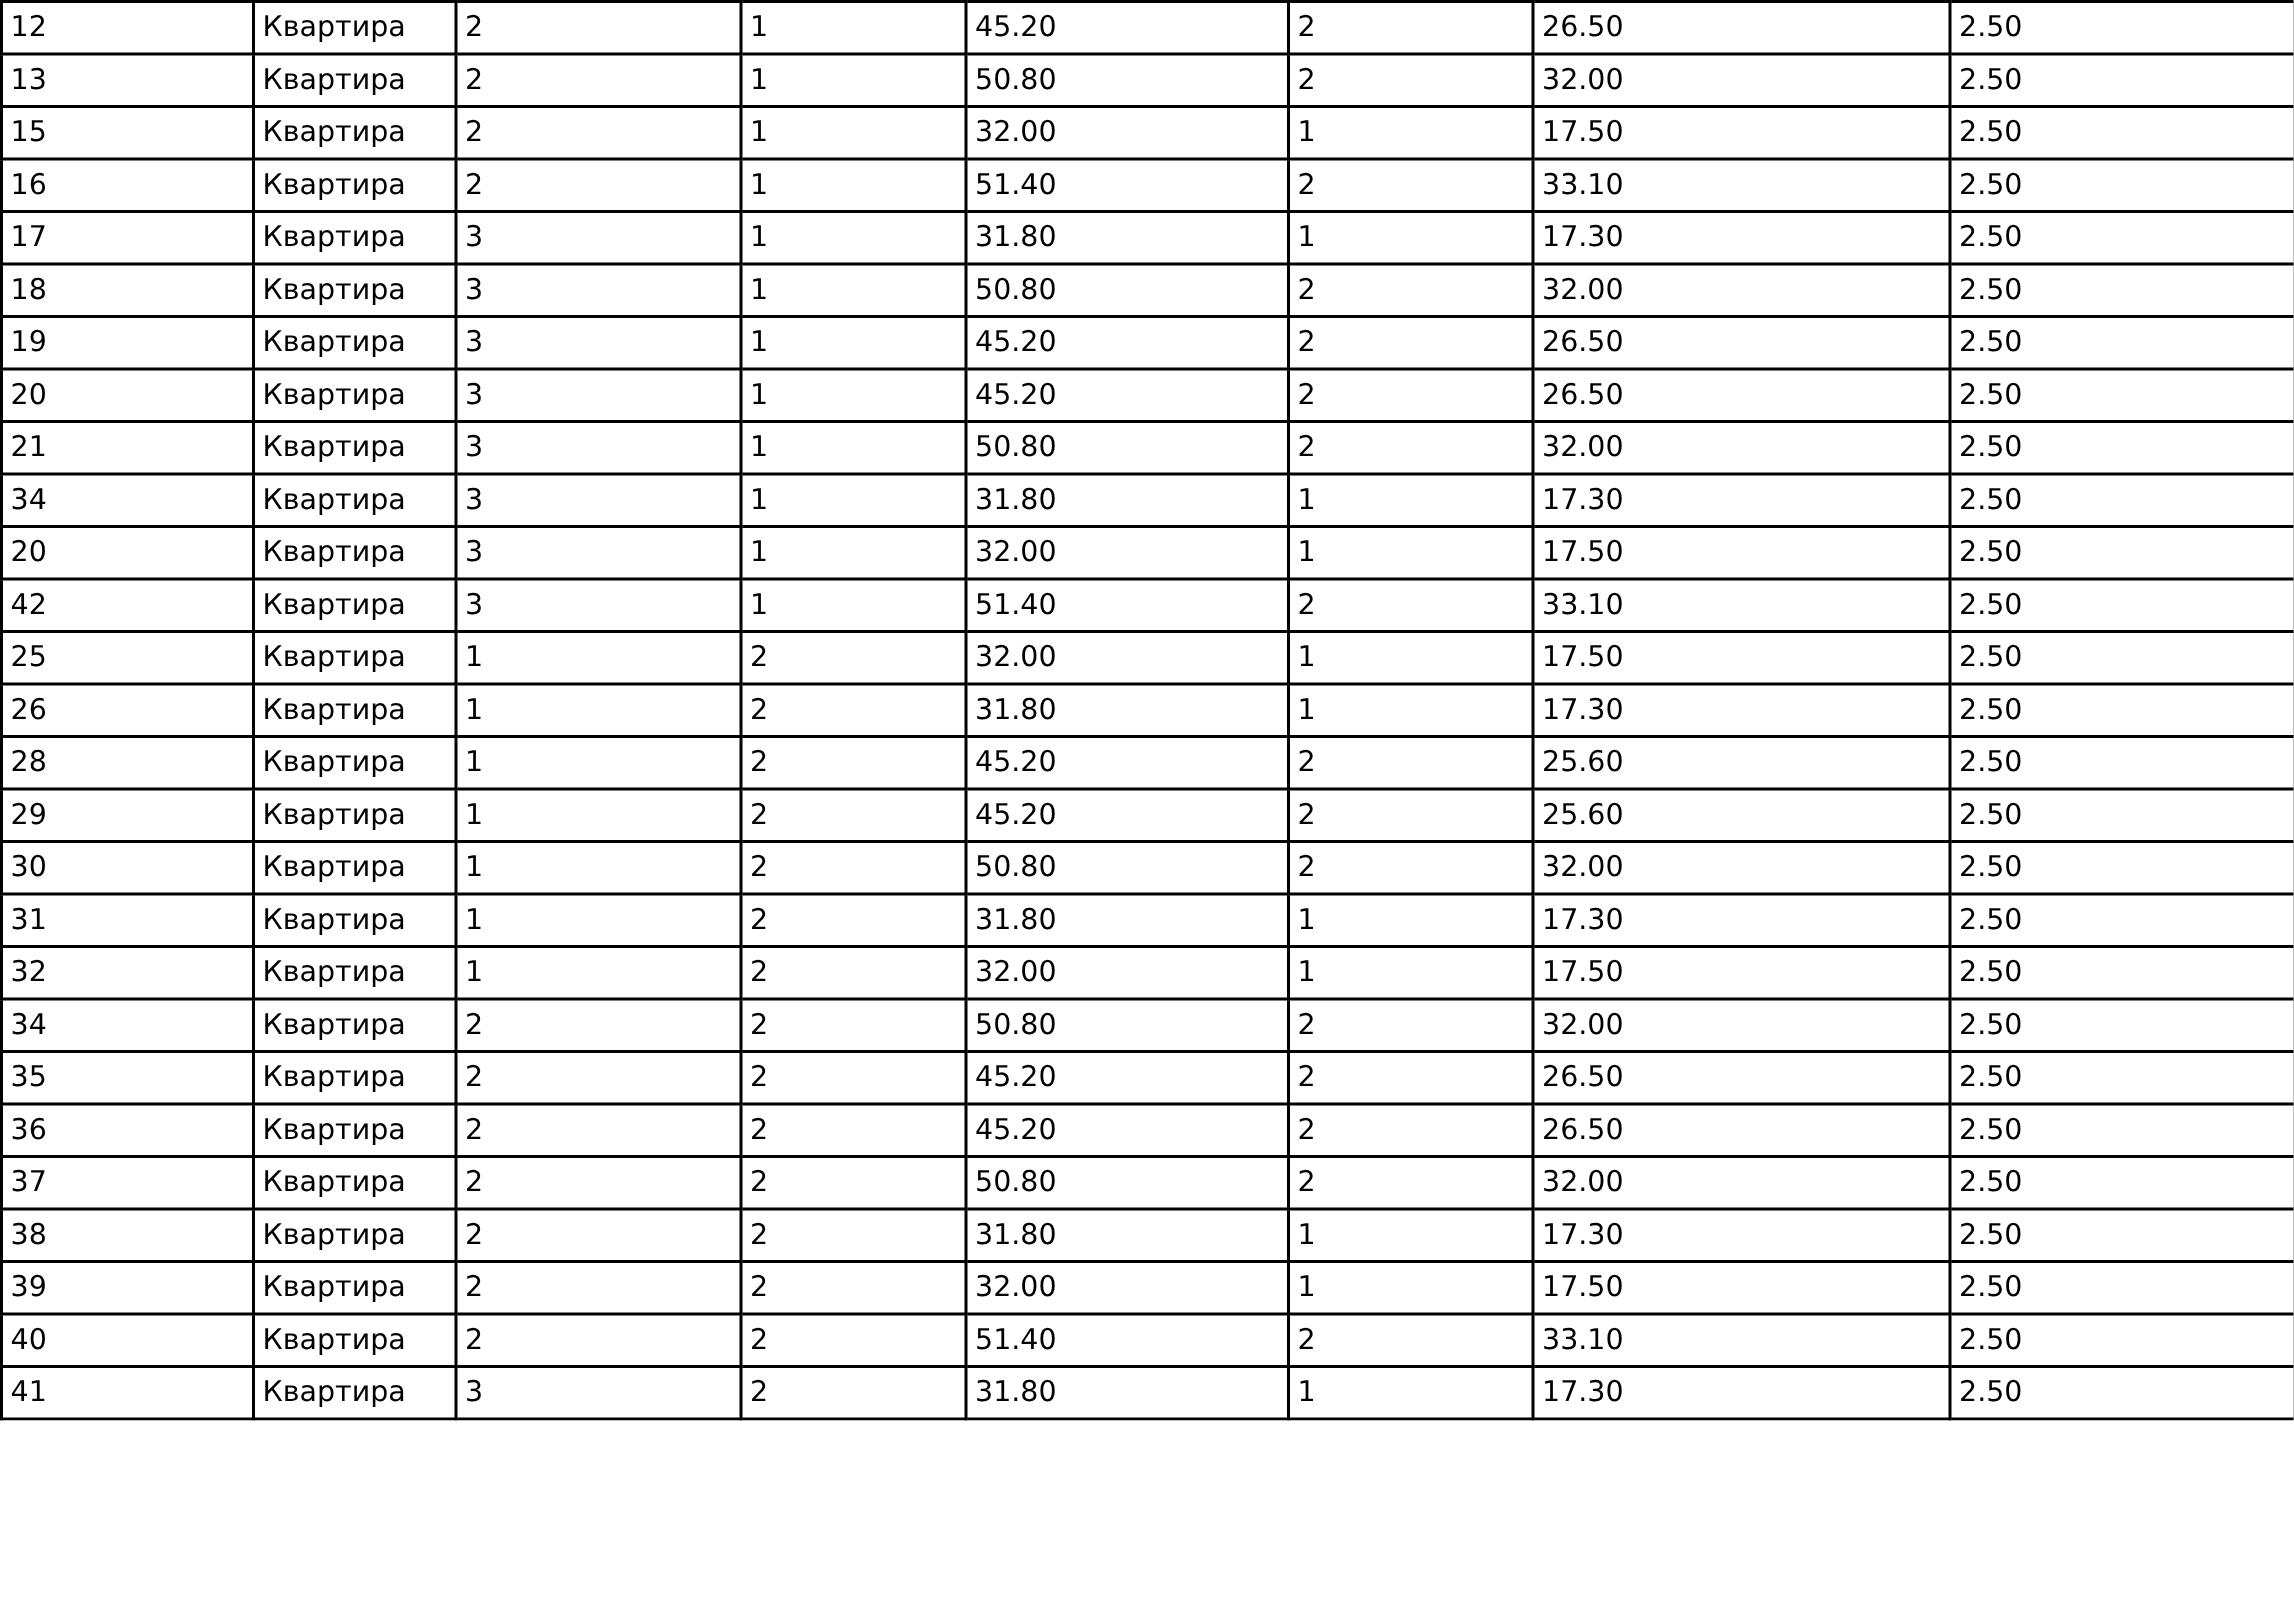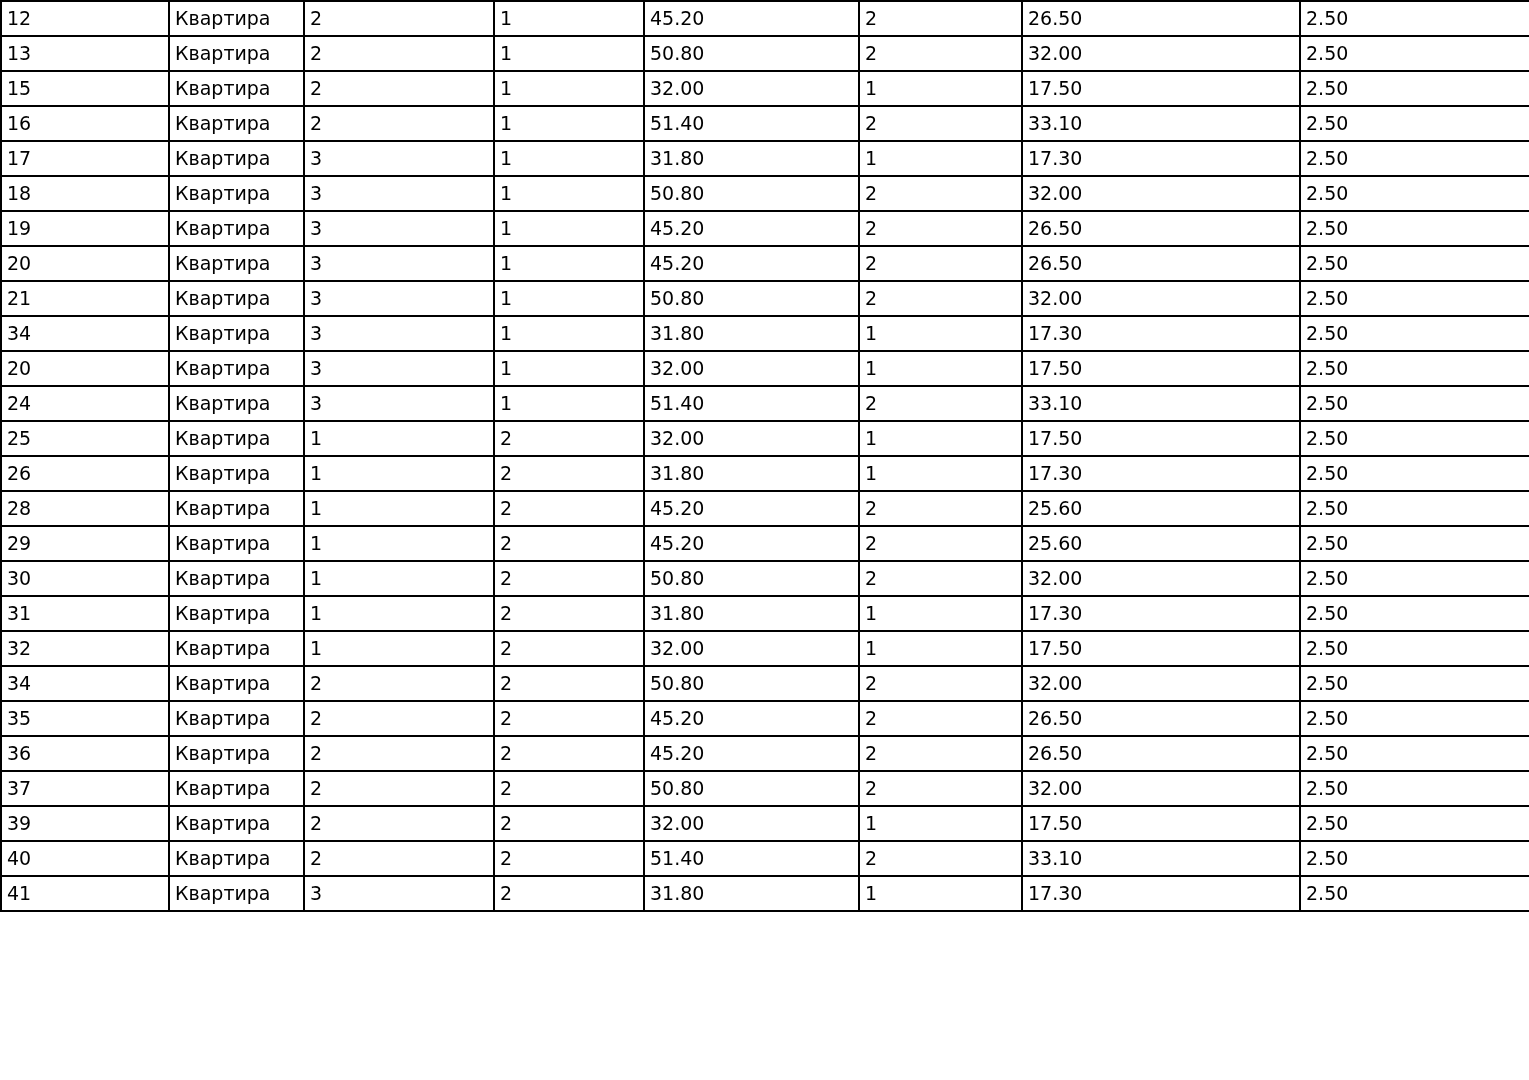--- a/index.html
+++ b/index.html
@@ -162,21 +162,21 @@
           <td>20</td>
           <td>Квартира</td>
           <td>3</td>
           <td>1</td>
           <td>32.00</td>
           <td>1</td>
           <td>17.50</td>
           <td>2.50</td>
         </tr>
         <tr>
-          <td>24</td>
+          <td>42</td>
           <td>Квартира</td>
           <td>3</td>
           <td>1</td>
           <td>51.40</td>
           <td>2</td>
           <td>33.10</td>
           <td>2.50</td>
         </tr>
         <tr>
           <td>25</td>
@@ -279,20 +279,30 @@
           <td>2.50</td>
         </tr>
         <tr>
           <td>37</td>
           <td>Квартира</td>
           <td>2</td>
           <td>2</td>
           <td>50.80</td>
           <td>2</td>
           <td>32.00</td>
+          <td>2.50</td>
+        </tr>
+        <tr>
+          <td>38</td>
+          <td>Квартира</td>
+          <td>2</td>
+          <td>2</td>
+          <td>31.80</td>
+          <td>1</td>
+          <td>17.30</td>
           <td>2.50</td>
         </tr>
         <tr>
           <td>39</td>
           <td>Квартира</td>
           <td>2</td>
           <td>2</td>
           <td>32.00</td>
           <td>1</td>
           <td>17.50</td>

